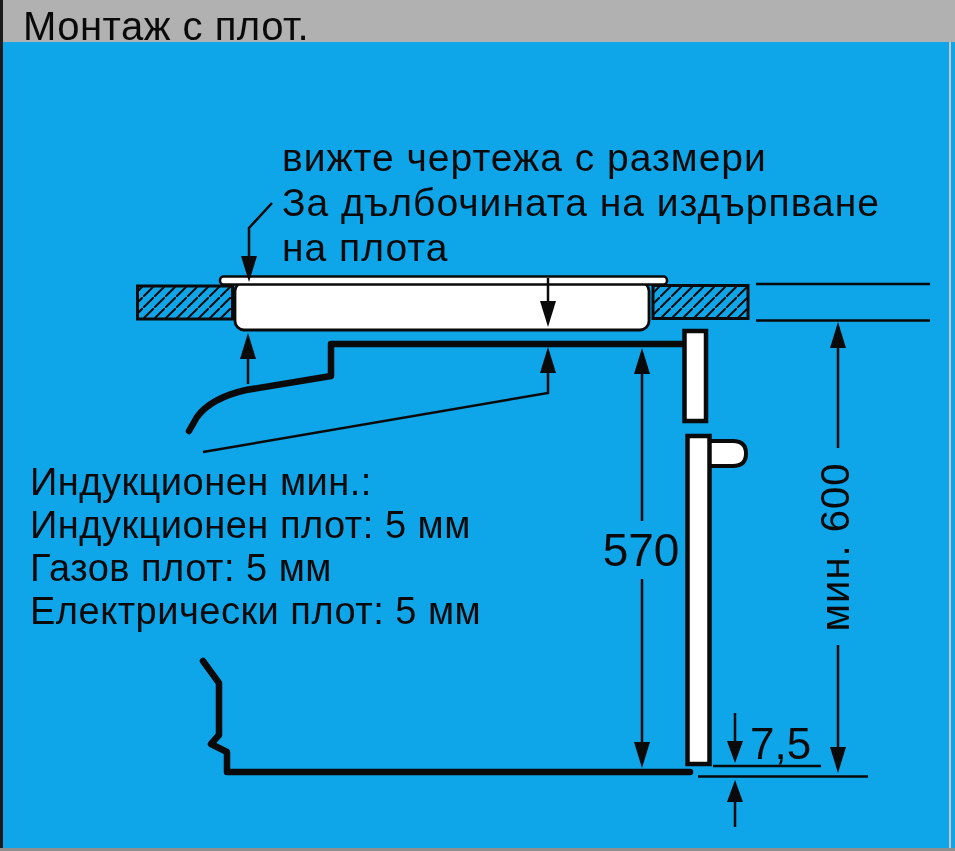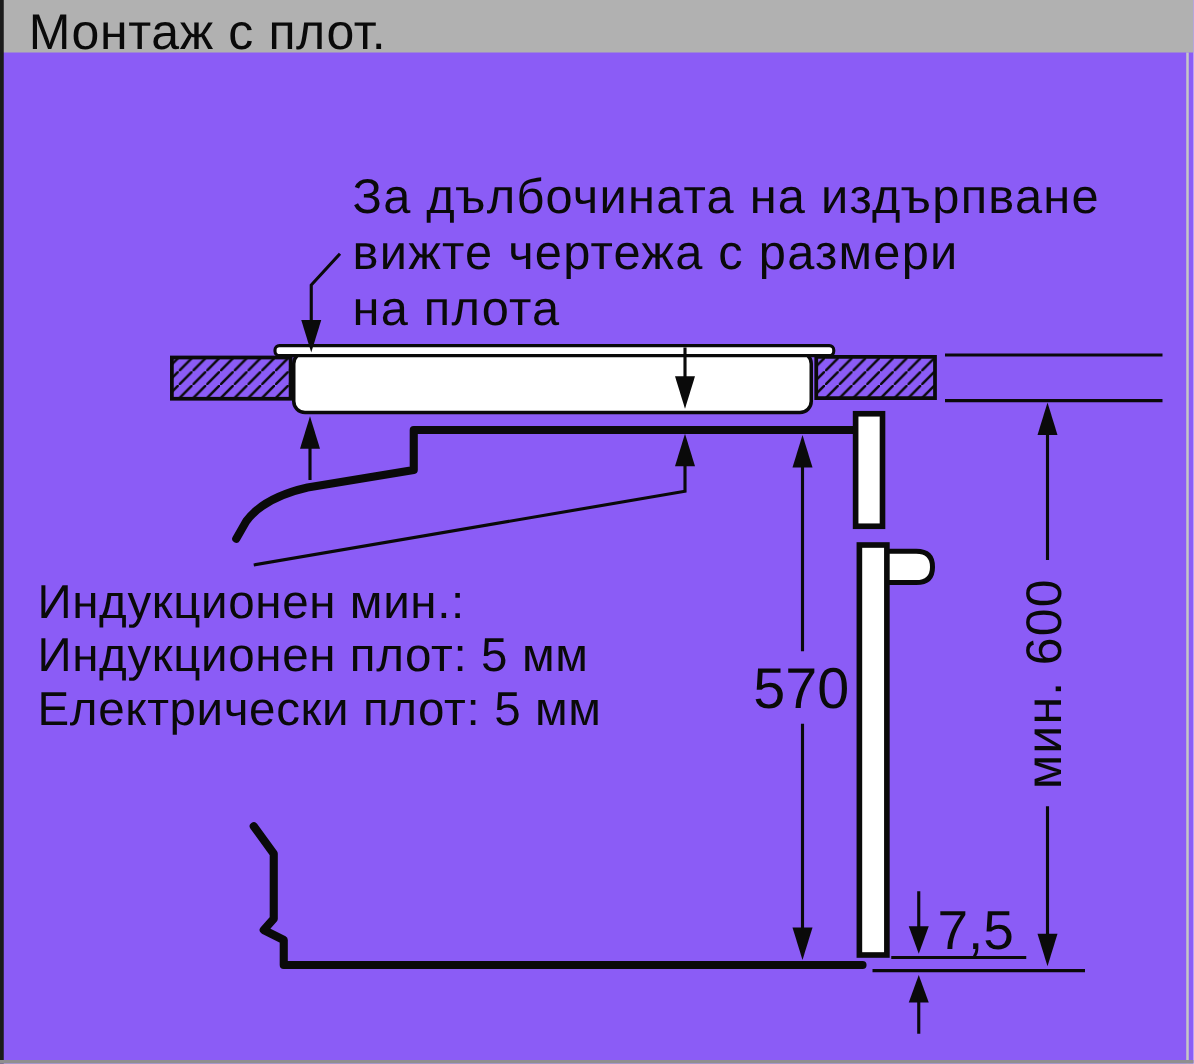--- a/index.html
+++ b/index.html
@@ -1,19 +1,19 @@
 <!DOCTYPE html>
 <html><head>
 <meta charset="utf-8">
 <style>
   html,body{margin:0;padding:0;background:#fff;}
   .page{
     position:relative;
     width:955px;height:851px;
-    background:#8b5cf6;
+    background:#0ea5e9;
     overflow:hidden;
     font-family:"Liberation Sans", sans-serif;
     color:#000;
   }
   .border-left{position:absolute;left:0;top:0;width:3px;height:851px;background:#1b1b1b;}
   .border-right{position:absolute;left:949px;top:42px;width:2px;height:809px;background:#c6c6c6;}
   .border-bottom{position:absolute;left:0;top:848px;width:955px;height:3px;background:#8f8f8f;}
   .header-band{position:absolute;left:0;top:0;width:955px;height:42px;background:#b1b1b1;}
   .title{
     position:absolute;left:23px;top:4px;
@@ -102,28 +102,29 @@
       <line x1="698" y1="776.5" x2="868" y2="776.5" stroke="#0a0a0a" stroke-width="2.5"></line>
       <line x1="735" y1="713" x2="735" y2="746" stroke="#0a0a0a" stroke-width="2.5"></line>
       <polygon points="735,763 727,741 743,741" fill="#0a0a0a"></polygon>
       <polygon points="735,780 727,802 743,802" fill="#0a0a0a"></polygon>
       <line x1="735" y1="798" x2="735" y2="827" stroke="#0a0a0a" stroke-width="2.5"></line>
       <text class="dim-label" x="750" y="759" font-size="44" text-anchor="start">7,5</text>
     </g>
   </svg>
 
   <div class="note">
+    <div>вижте чертежа с размери</div>
     <div>За дълбочината на издърпване</div>
-    <div>вижте чертежа с размери</div>
     <div>на плота</div>
   </div>
 
   <div class="clearance">
     <div>Индукционен мин.:</div>
     <div>Индукционен плот: 5 мм</div>
+    <div>Газов плот: 5 мм</div>
     <div>Електрически плот: 5 мм</div>
   </div>
 
   <div class="border-left"></div>
   <div class="border-right"></div>
   <div class="border-bottom"></div>
 
 </div>
 
 </body></html>

